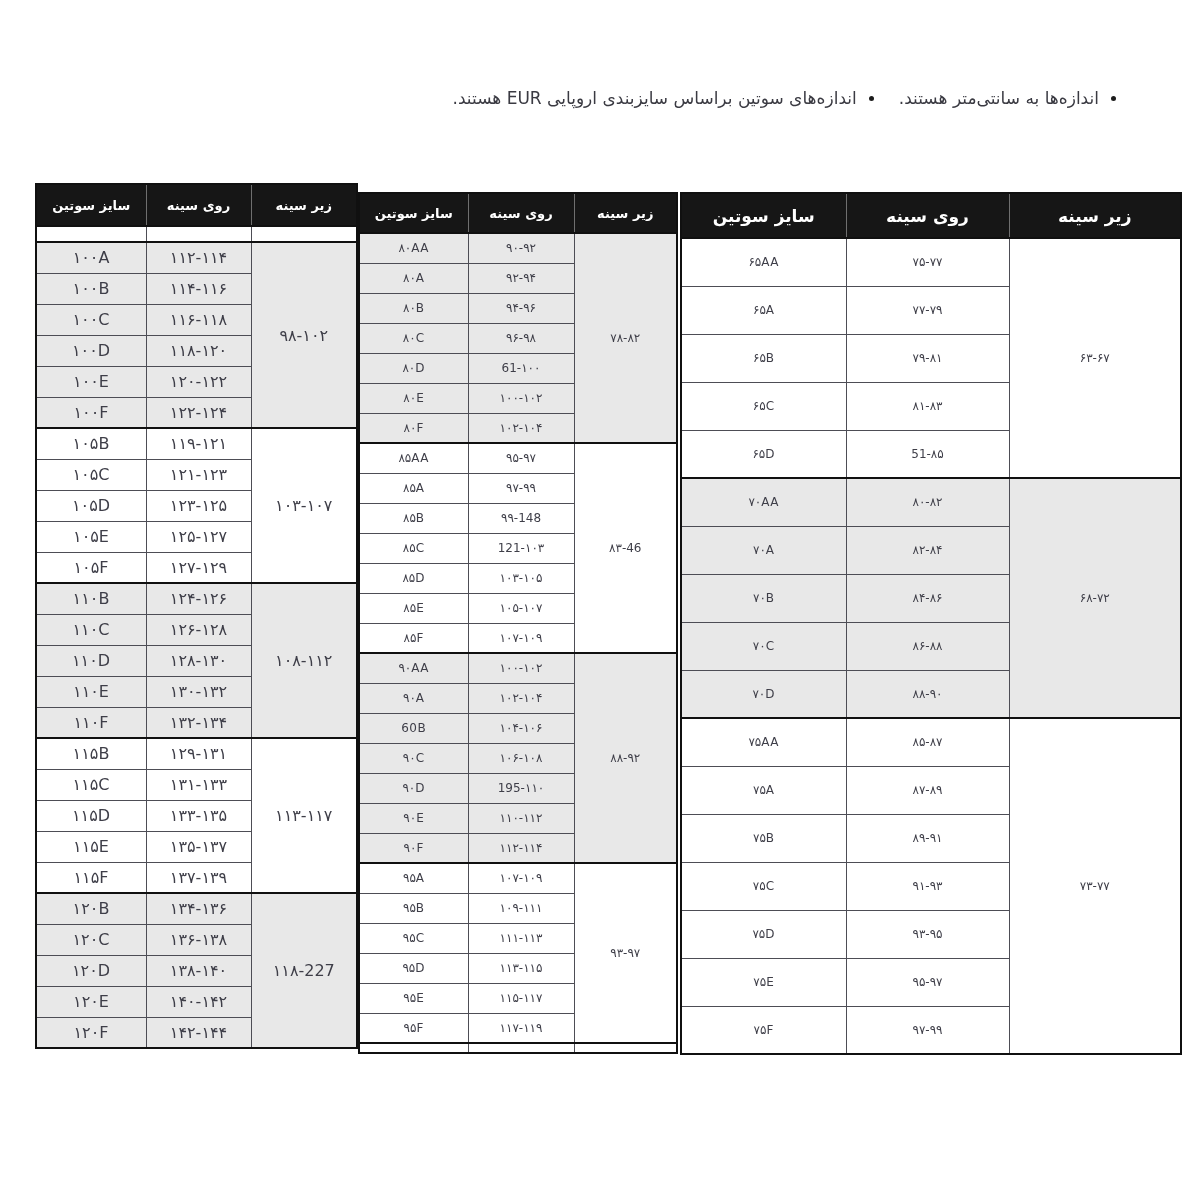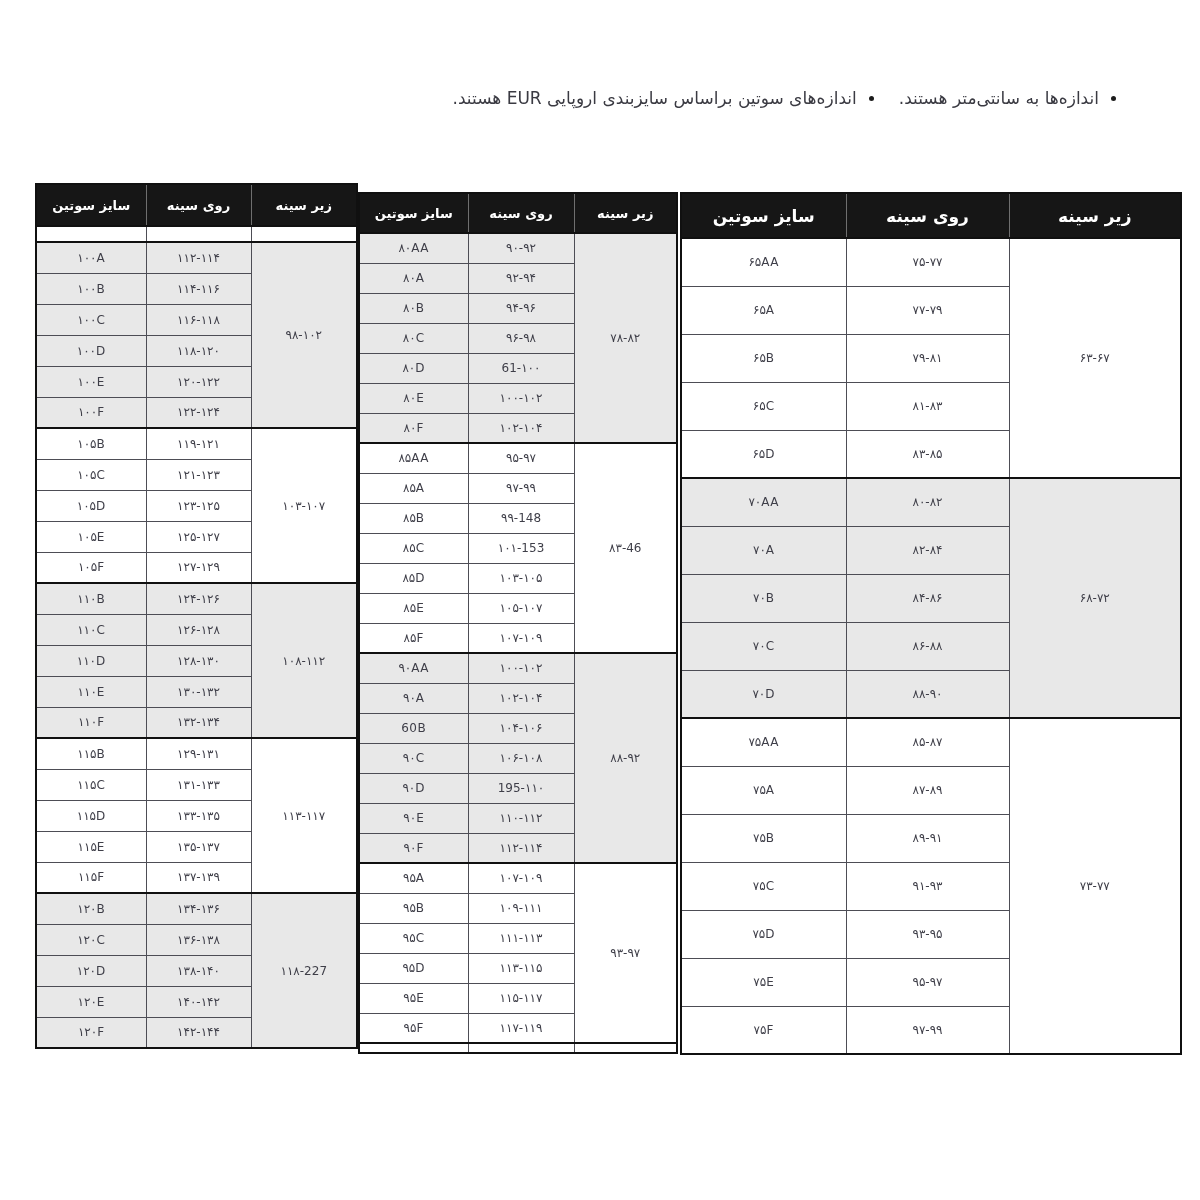--- a/index.html
+++ b/index.html
@@ -35,21 +35,21 @@
   }
   td.num { direction:ltr; unicode-bidi:bidi-override; letter-spacing:0.5px; }
   tr.gray td { background:#e8e8e8; }
   tr.white td { background:#ffffff; }
   tr.section-start td { border-top:2px solid #101010; }
   tr.empty-row td, tr.partial-row td { background:#ffffff; }
 
   
   .t0 { left:35px;  top:183px; width:321px; }
   .t0 th { height:42px; font-size:13px; }
-  .t0 td { height:31px; font-size:12px; }
+  .t0 td { height:31px; font-size:16px; }
   .t0 tr.empty-row td { height:16px; }
   .t0 col:nth-child(1){ width:110px; } .t0 col:nth-child(2){ width:105px; } .t0 col:nth-child(3){ width:106px; }
 
   
   .t1 { left:358px; top:192px; width:318px; }
   .t1 th { height:40px; font-size:13px; }
   .t1 td { height:30px; font-size:12px; }
   .t1 tr.partial-row td { height:10px; }
   .t1 col:nth-child(1){ width:109px; } .t1 col:nth-child(2){ width:106px; } .t1 col:nth-child(3){ width:103px; }
 
@@ -260,21 +260,21 @@
             <tr class="white">
               <td class="num">۸۵A</td>
               <td class="num">۹۷-۹۹</td>
             </tr>
             <tr class="white">
               <td class="num">۸۵B</td>
               <td class="num">۹۹-148</td>
             </tr>
             <tr class="white">
               <td class="num">۸۵C</td>
-              <td class="num">۱۰۱-153</td>
+              <td class="num">121-۱۰۳</td>
             </tr>
             <tr class="white">
               <td class="num">۸۵D</td>
               <td class="num">۱۰۳-۱۰۵</td>
             </tr>
             <tr class="white">
               <td class="num">۸۵E</td>
               <td class="num">۱۰۵-۱۰۷</td>
             </tr>
             <tr class="white">
@@ -370,21 +370,21 @@
             <tr class="white">
               <td class="num">۶۵B</td>
               <td class="num">۷۹-۸۱</td>
             </tr>
             <tr class="white">
               <td class="num">۶۵C</td>
               <td class="num">۸۱-۸۳</td>
             </tr>
             <tr class="white">
               <td class="num">۶۵D</td>
-              <td class="num">۸۳-۸۵</td>
+              <td class="num">51-۸۵</td>
             </tr>
             <tr class="gray section-start">
               <td class="num">۷۰AA</td>
               <td class="num">۸۰-۸۲</td>
               <td class="num under" rowspan="5">۶۸-۷۲</td>
             </tr>
             <tr class="gray">
               <td class="num">۷۰A</td>
               <td class="num">۸۲-۸۴</td>
             </tr>

